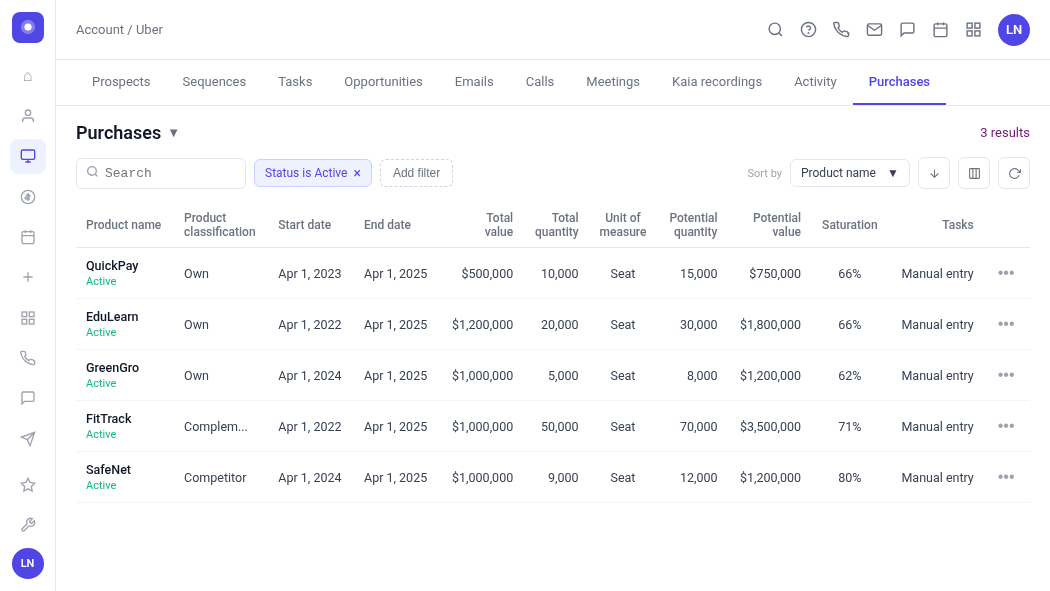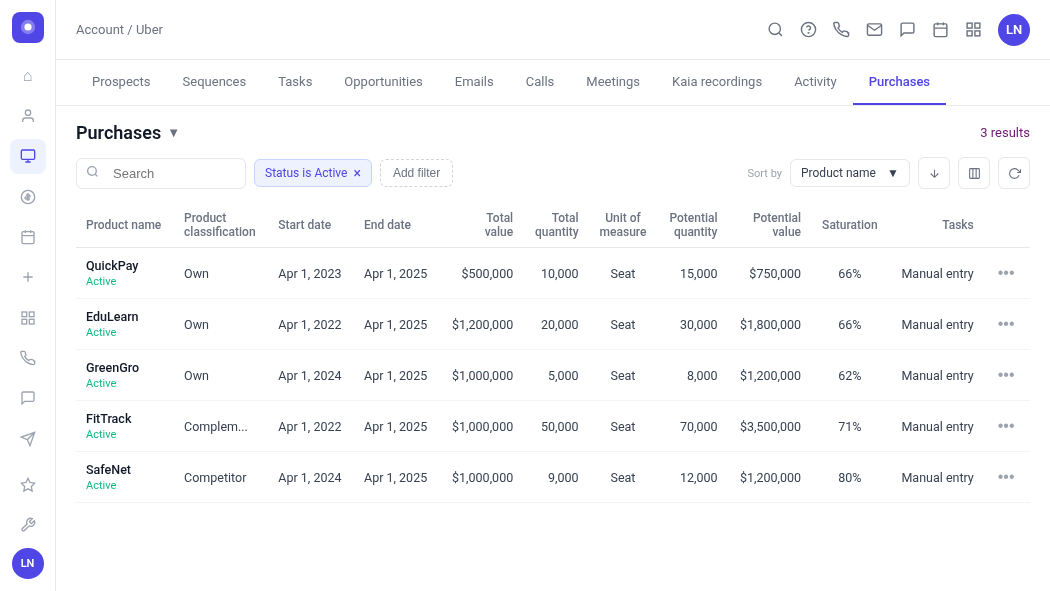--- a/index.html
+++ b/index.html
@@ -175,28 +175,29 @@
       display: flex;
       align-items: center;
     }
     .search-icon-inner {
       position: absolute;
       left: 10px;
       color: #9ca3af;
       font-size: 14px;
     }
     .search-input {
-      padding: 7px 12px 7px 36px;
+      padding: 7px 12px 7px 28px;
       border: 1px solid #e5e7eb;
       border-radius: 6px;
       font-size: 13px;
       color: #374151;
       width: 170px;
       outline: none;
       background: #fff;
+      font-family: Liberation Mono, monospace;
     }
     .filter-tag {
       display: flex;
       align-items: center;
       gap: 6px;
       padding: 6px 10px;
       background: #eef2ff;
       border: 1px solid #c7d2fe;
       border-radius: 6px;
       font-size: 12px;

